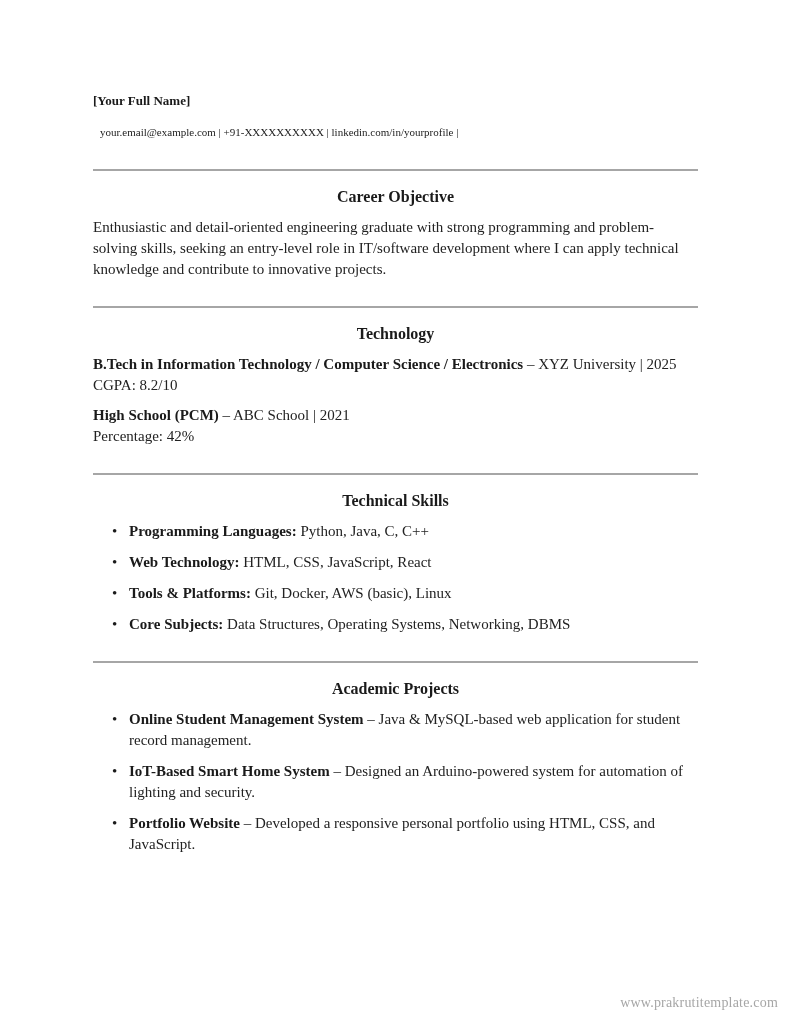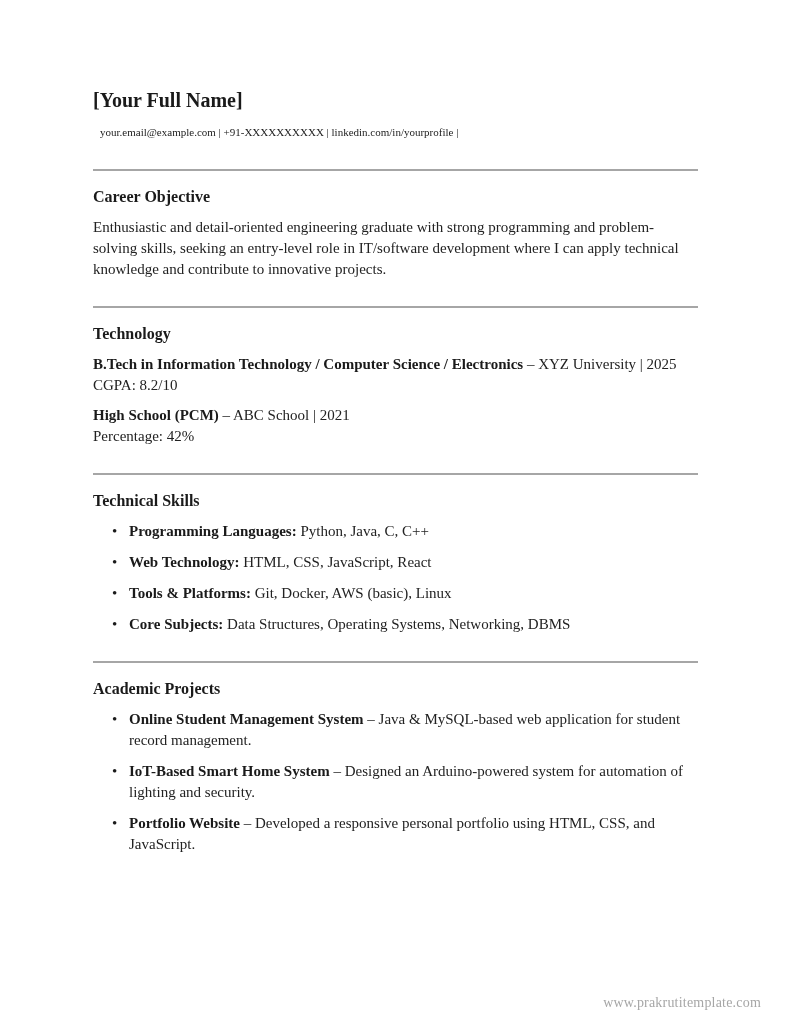--- a/index.html
+++ b/index.html
@@ -15,40 +15,41 @@
     background: #ffffff;
     box-sizing: border-box;
     padding: 90px 93px 0 93px;
     font-family: "Liberation Serif", "DejaVu Serif", serif;
     font-size: 15px;
     line-height: 21px;
     color: #222222;
     overflow: hidden;
   }
   .full-name {
-    font-size: 20px;
+    font-size: 13px;
     font-weight: bold;
     color: #1a1a1a;
     margin: 0 0 11px 0;
   }
   .contact-line {
     margin: 7px;
     font-size: 11px;
   }
   hr.section-divider {
     border: none;
     border-top: 2px solid #a6a6a6;
     margin: 26px 0 15px 0;
   }
   h2.section-heading {
     font-size: 16px;
     font-weight: bold;
     color: #1a1a1a;
     margin: 0 0 10px 0;
     line-height: 21px;
+    text-align: center;
   }
   .body-text {
     margin: 0;
   }
   .edu-entry {
     margin: 0 0 9px 0;
   }
   .edu-entry strong, .bullet-list strong {
     color: #1a1a1a;
   }
@@ -65,21 +66,21 @@
   ul.bullet-list li::before {
     content: "\2022";
     position: absolute;
     left: 19px;
     top: 0;
     color: #1a1a1a;
   }
   .watermark {
     position: absolute;
     top: 994px;
-    right: 30px;
+    right: 13px;
     font-size: 14px;
     line-height: 17px;
     color: #a6a6a6;
     letter-spacing: 0.2px;
   }
 </style>
 </head>
 <body>
 
 <div class="page">

